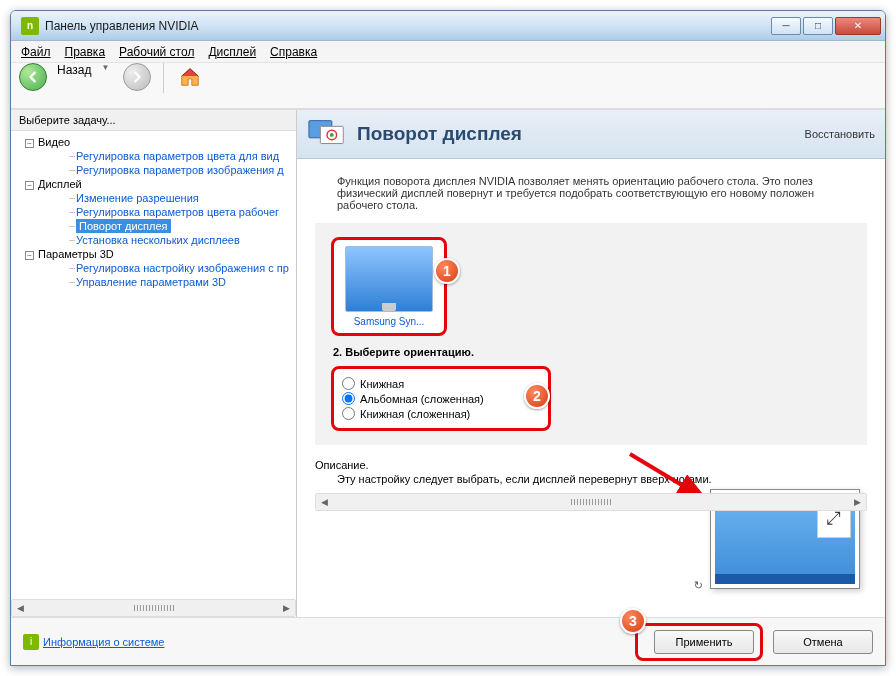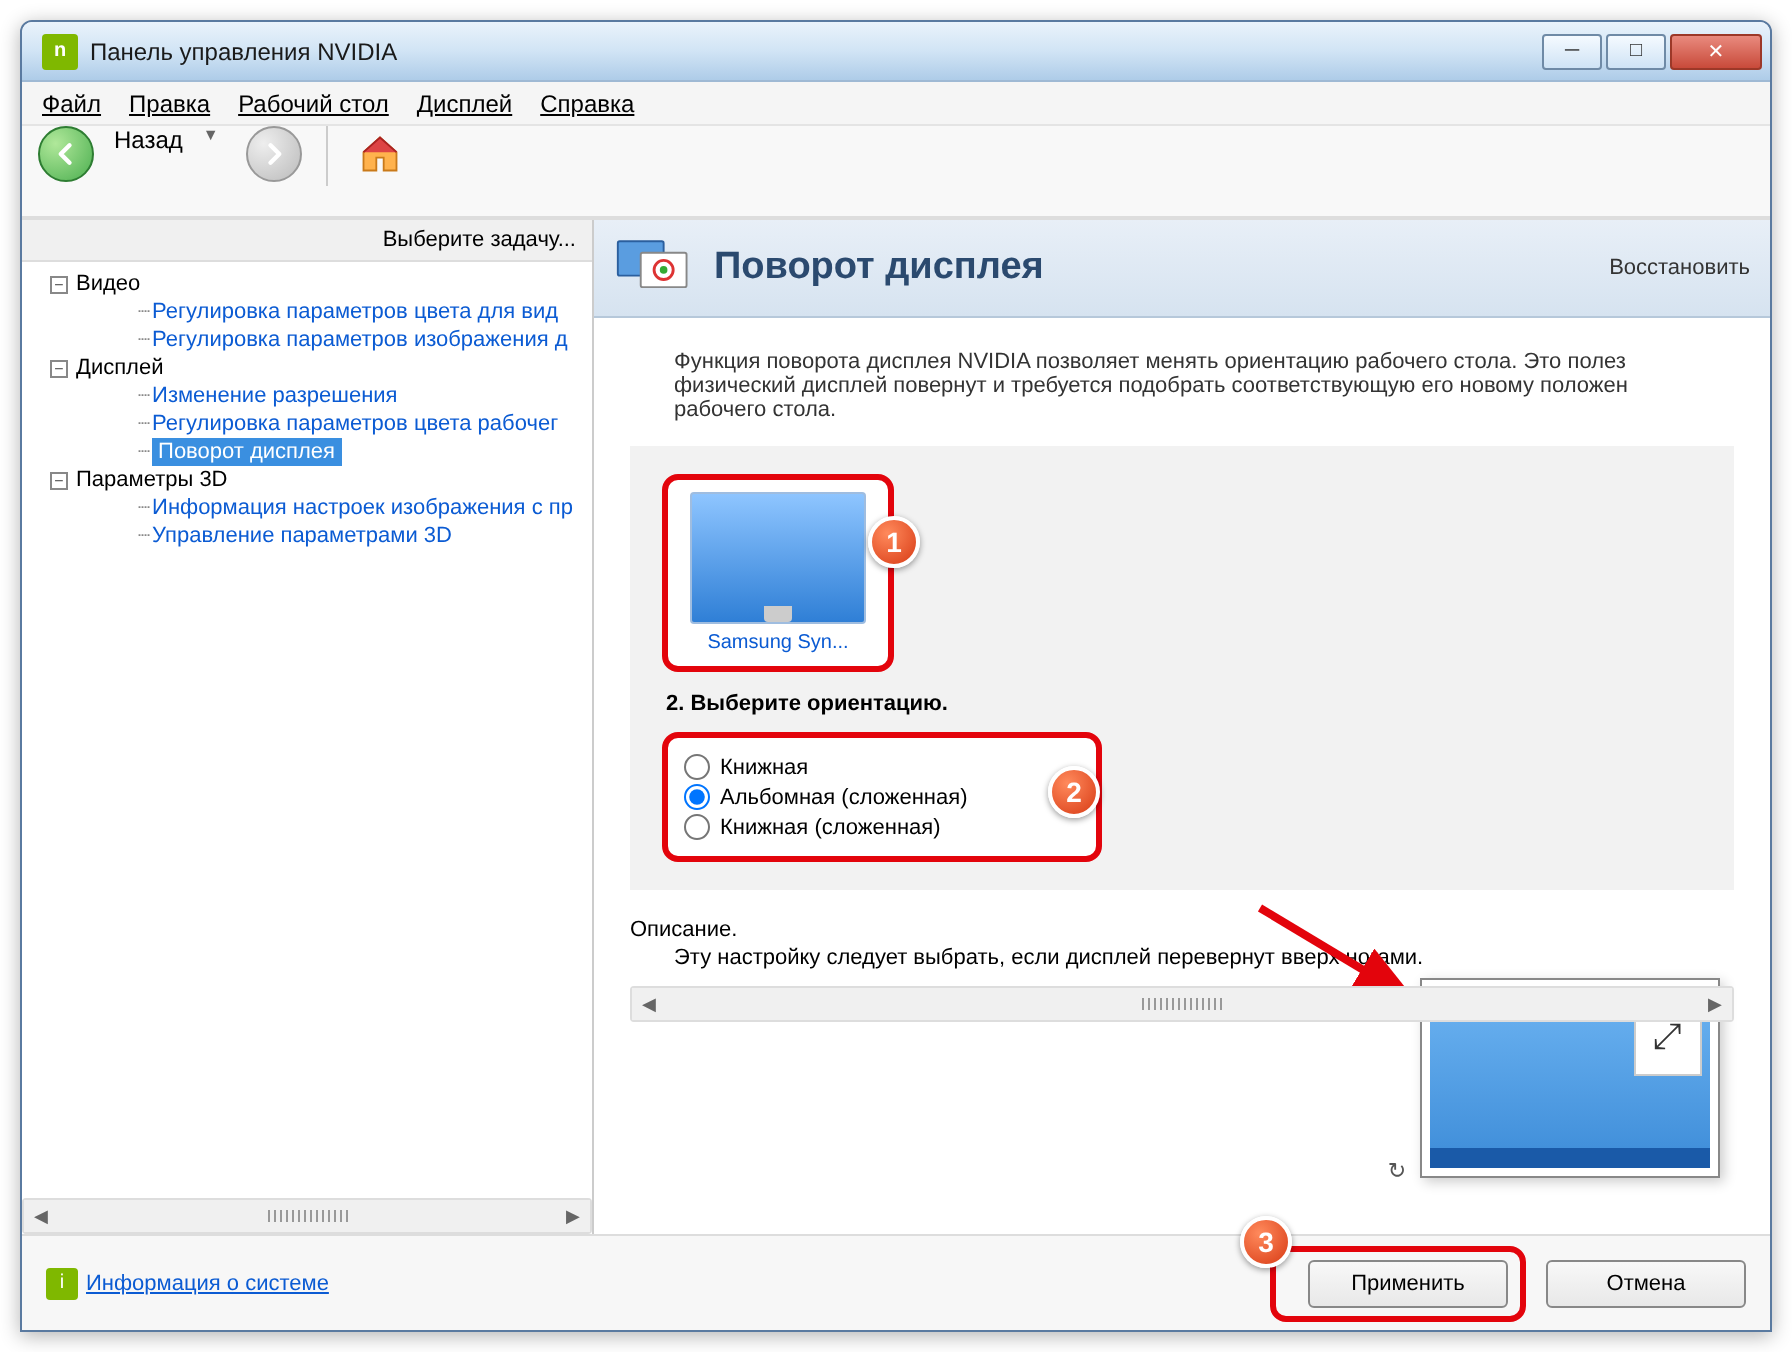--- a/index.html
+++ b/index.html
@@ -18,21 +18,21 @@
 .nav-btn { width:28px; height:28px; border-radius:50%; display:flex;align-items:center;justify-content:center; font-size:14px; cursor:pointer; }
 .nav-back { background: radial-gradient(circle at 30% 30%, #b0e89a, #4caf50); border:1px solid #2e7d32; color:#fff; }
 .nav-fwd { background: radial-gradient(circle at 30% 30%, #eee, #bbb); border:1px solid #999; color:#666; }
 .nav-label { font-size:12px; margin:0 4px; }
 .nav-drop { font-size:8px; color:#666; margin-right:8px; }
 .toolbar .sep { width:1px; height:30px; background:#ccc; margin:0 6px; }
 .home-btn { width:28px; height:28px; display:flex;align-items:center;justify-content:center; cursor:pointer; }
 .home-btn svg { width:22px; height:22px; }
 .body { flex:1; display:flex; overflow:hidden; border-top:1px solid #ddd; }
 .sidebar { width: 286px; border-right:1px solid #ccc; display:flex; flex-direction:column; font-size:11px; }
-.task-hdr { padding:4px 8px; background:#f0f0f0; border-bottom:1px solid #ddd;text-align:right; }
+.task-hdr { padding:4px 8px; background:#f0f0f0; border-bottom:1px solid #ddd; }
 .tree { flex:1; overflow:auto; padding:4px 0; }
 .tree-node { padding:1px 0 1px 14px; white-space:nowrap; }
 .tree-node.lvl2 { padding-left: 58px; }
 .tree-toggle { display:inline-block; width:9px; height:9px; border:1px solid #888; font-size:8px; line-height:7px; text-align:center; margin-right:4px; color:#555; background:#fff; }
 .dotted { color:#888; font-size:10px; letter-spacing:-1px; margin-right:2px; }
 .tree-link { color:#0b5bd3; cursor:pointer; }
 .tree-link.sel { background:#3a8fe0; color:#fff; padding:1px 3px; }
 .content { flex:1; display:flex; flex-direction:column; overflow:hidden; background:#fff; }
 .content-hdr { background: linear-gradient(#e8eff7,#d6e3f0); padding:6px 10px; display:flex; align-items:center; border-bottom:1px solid #b6c8da; }
 .hdr-icon { width:42px; height:36px; margin-right:8px; display:flex;align-items:center;justify-content:center; }
@@ -120,22 +120,23 @@
     <div class="sidebar">
       <div class="task-hdr">Выберите задачу...</div>
       <div class="tree">
         <div class="tree-node"><span class="tree-toggle">−</span><span>Видео</span></div>
         <div class="tree-node lvl2"><span class="dotted">┈</span><span class="tree-link">Регулировка параметров цвета для вид</span></div>
         <div class="tree-node lvl2"><span class="dotted">┈</span><span class="tree-link">Регулировка параметров изображения д</span></div>
         <div class="tree-node"><span class="tree-toggle">−</span><span>Дисплей</span></div>
         <div class="tree-node lvl2"><span class="dotted">┈</span><span class="tree-link">Изменение разрешения</span></div>
         <div class="tree-node lvl2"><span class="dotted">┈</span><span class="tree-link">Регулировка параметров цвета рабочег</span></div>
         <div class="tree-node lvl2"><span class="dotted">┈</span><span class="tree-link sel">Поворот дисплея</span></div>
+        <div class="tree-node lvl2"><span class="dotted">┈</span><span class="tree-link">Установка нескольких дисплеев</span></div>
         <div class="tree-node"><span class="tree-toggle">−</span><span>Параметры 3D</span></div>
-        <div class="tree-node lvl2"><span class="dotted">┈</span><span class="tree-link">Информация настроек изображения с пр</span></div>
+        <div class="tree-node lvl2"><span class="dotted">┈</span><span class="tree-link">Регулировка настройку изображения с пр</span></div>
         <div class="tree-node lvl2"><span class="dotted">┈</span><span class="tree-link">Управление параметрами 3D</span></div>
       </div>
       <div class="hscroll">
           <span></span>
         </div>
     </div>
 
     <div class="content">
       <div class="content-hdr">
         <div class="hdr-icon">

